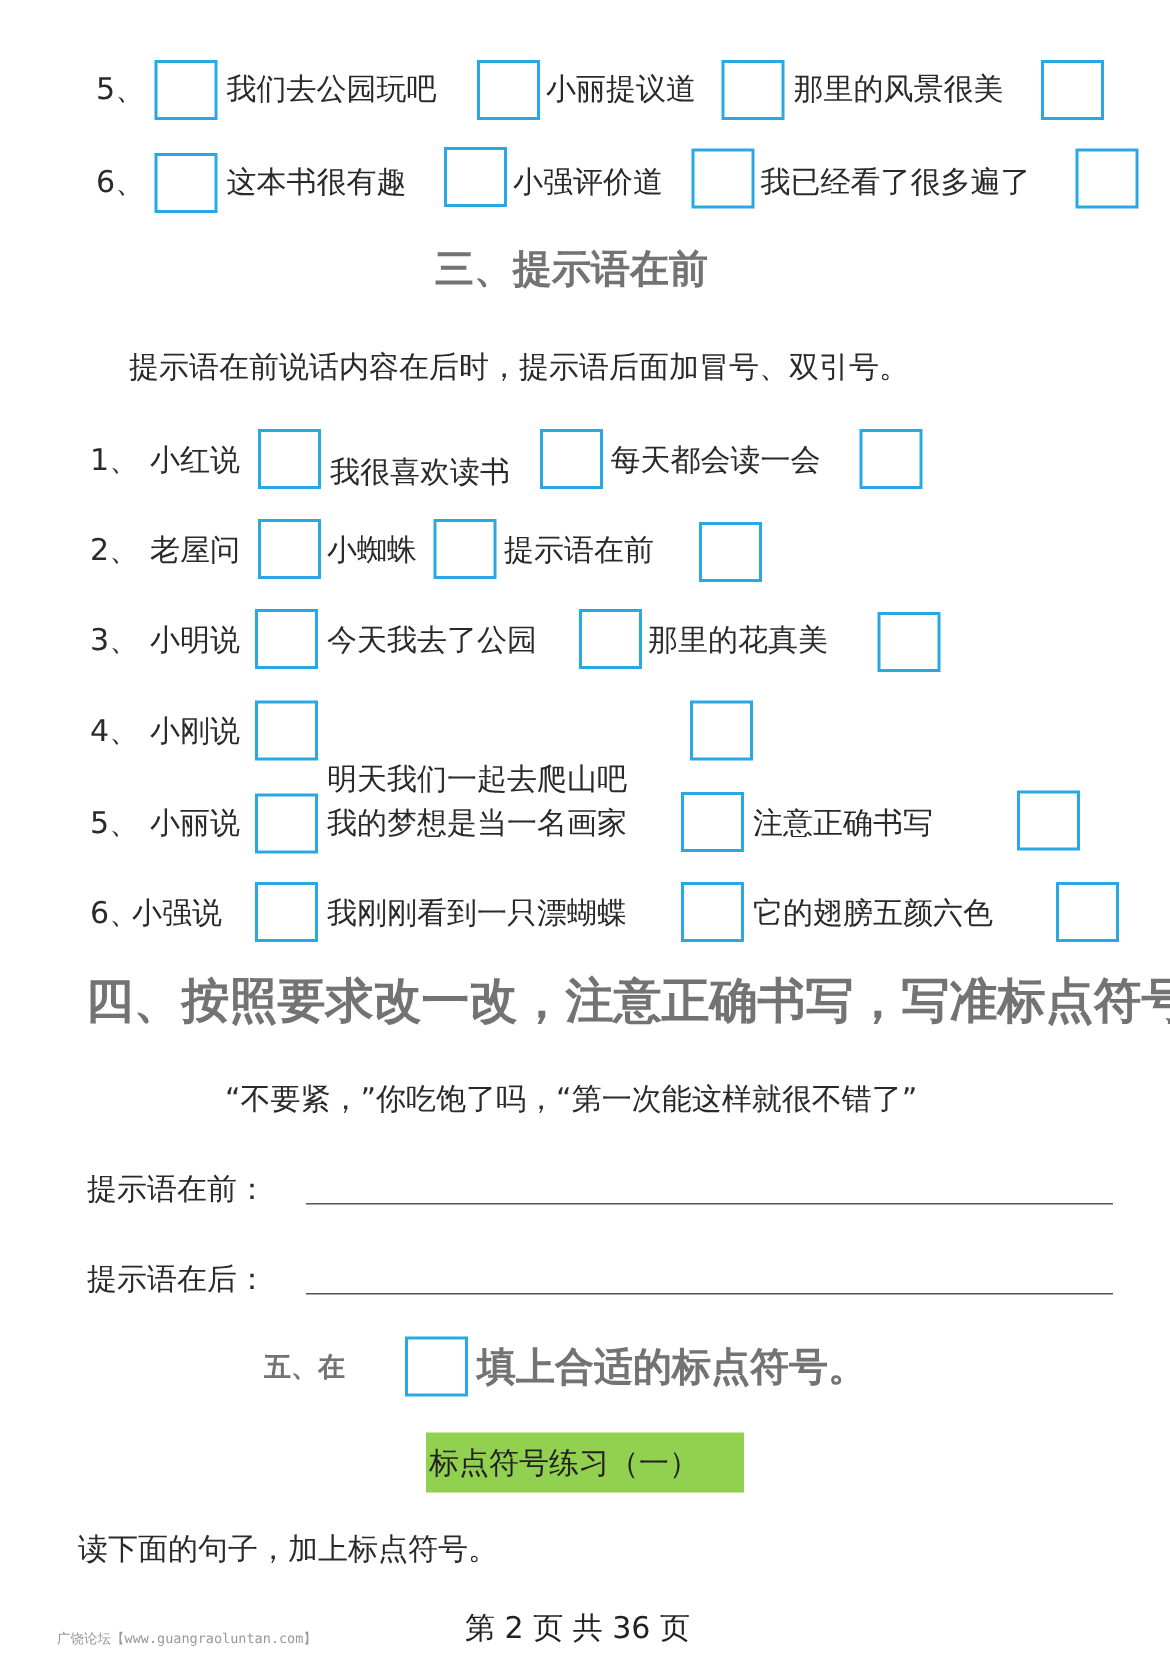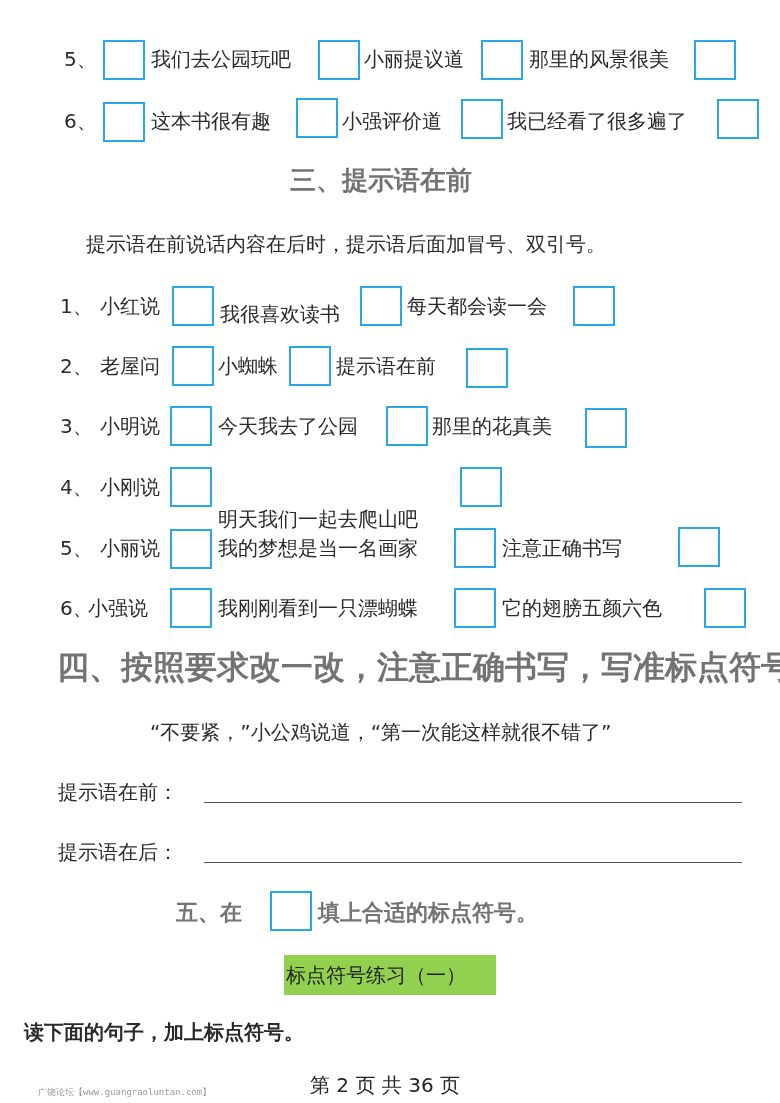--- a/index.html
+++ b/index.html
@@ -107,35 +107,35 @@
   <span class="t" style="left:60px;top:596px;">6、</span>
   <span class="t" style="left:88px;top:596px;text-align:right;">小强说</span>
   <div class="box" style="left:170px;top:588px;width:42px;height:40px;"></div>
   <span class="t" style="left:218px;top:596px;">我刚刚看到一只漂蝴蝶</span>
   <div class="box" style="left:454px;top:588px;width:42px;height:40px;"></div>
   <span class="t" style="left:502px;top:596px;">它的翅膀五颜六色</span>
   <div class="box" style="left:704px;top:588px;width:42px;height:40px;"></div>
 </div>
 
 <div class="heading" style="left:57px;top:652px;font-size:32px;">四、按照要求改一改，注意正确书写，写准标点符号</div>
-<div class="t" style="left:150px;top:720px;">“不要紧，”小公鸡说道，“第一次能这样就很不错了”</div>
+<div class="t" style="left:150px;top:720px;">“不要紧，”你吃饱了吗，“第一次能这样就很不错了”</div>
 
 <div>
   <span class="t" style="left:58px;top:780px;">提示语在前：</span>
   <div class="line" style="left:204px;top:802px;width:538px;"></div>
 </div>
 <div>
   <span class="t" style="left:58px;top:840px;">提示语在后：</span>
   <div class="line" style="left:204px;top:862px;width:538px;"></div>
 </div>
 
 <div>
-  <span class="heading" style="left:176px;top:897px;font-size:22px;">五、在</span>
+  <span class="heading" style="left:176px;top:897px;font-size:18px;">五、在</span>
   <div class="box" style="left:270px;top:891px;width:42px;height:40px;"></div>
-  <span class="heading" style="left:318px;top:897px;font-size:22px;">填上合适的标点符号。</span>
+  <span class="heading" style="left:318px;top:897px;font-size:26px;">填上合适的标点符号。</span>
 </div>
 
 <div class="green-label">标点符号练习（一）</div>
 
-<div class="t" style="left:24px;top:1020px;font-weight:bold;">读下面的句子，加上标点符号。</div>
+<div class="t" style="left:52px;top:1020px;">读下面的句子，加上标点符号。</div>
 
 <div class="footer-left">广饶论坛【www.guangraoluntan.com】</div>
 <div class="footer-page">第 2 页 共 36 页</div>
 
 </body></html>

